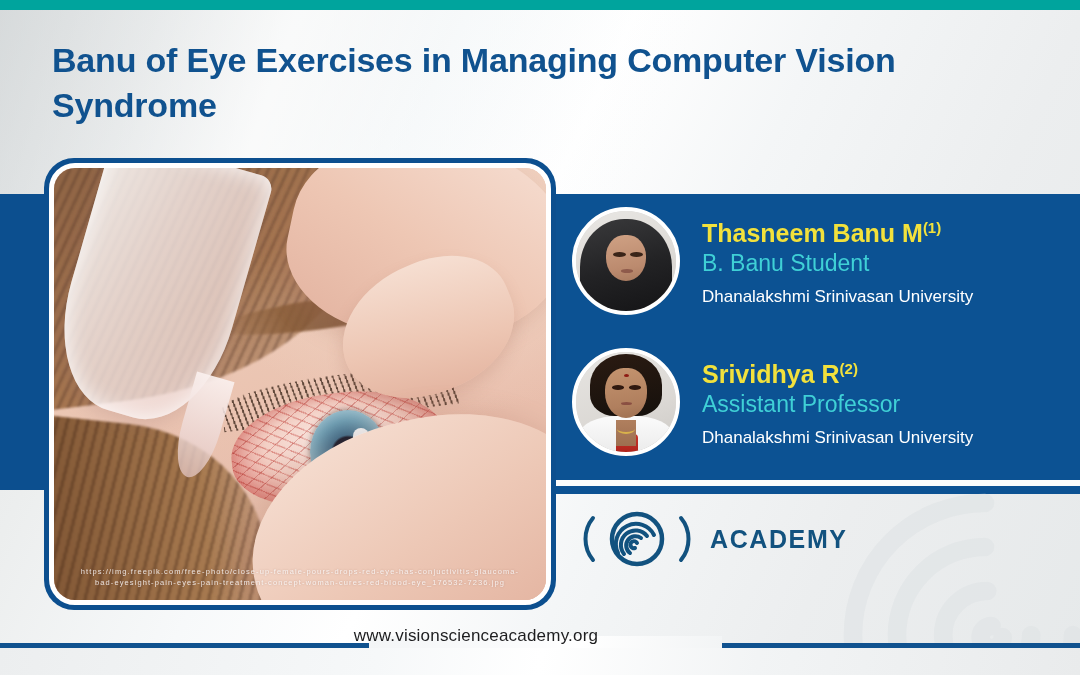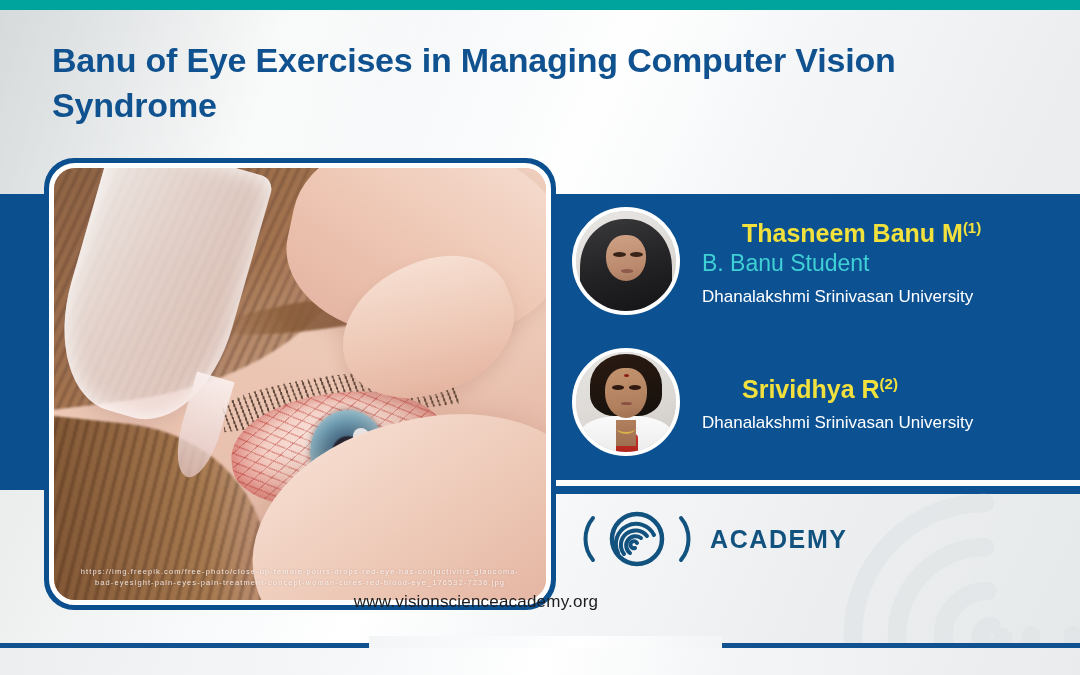--- a/index.html
+++ b/index.html
@@ -353,21 +353,20 @@
     border-radius: 0 0 50% 50%;
   }
 
   .author-text { margin-left: 22px; }
   .author-name {
     font-size: 25px;
     font-weight: 700;
     color: #f2e13c;
     line-height: 30px;
     white-space: nowrap;
-    margin-left: 40px;
   }
   .author-name sup { font-size: 15px; font-weight: 700; }
   .author-role {
     font-size: 23px;
     font-weight: 400;
     color: #3fd0d6;
     line-height: 30px;
     white-space: nowrap;
   }
   .author-aff {
@@ -416,21 +415,21 @@
     background: #10528f;
   }
   .footer-band {
     position: absolute;
     left: 0; top: 648px;
     width: 1080px; height: 27px;
     background: linear-gradient(100deg,#eceeef 0%, #f6f8f9 35%, #ffffff 50%, #f2f4f5 70%, #e9ebec 100%);
   }
   .footer-url {
     position: absolute;
-    left: 0; top: 592px;
+    left: 0; top: 626px;
     width: 952px;
     text-align: center;
     font-size: 17px;
     color: #1d1d1f;
     letter-spacing: 0.2px;
   }
   .footer-dash-l {
     position: absolute;
     left: 285px; top: 644px;
     width: 84px; height: 5px;
@@ -516,20 +515,21 @@
         <div class="av2-hair"></div>
         <div class="av2-face"></div>
         <div class="av2-bindi"></div>
         <div class="av2-eye l"></div>
         <div class="av2-eye r"></div>
         <div class="av2-mouth"></div>
       </div>
     </div>
     <div class="author-text">
       <div class="author-name"><span>Srividhya R</span><sup>(2)</sup></div>
+      <div class="author-role">Assistant Professor</div>
       <div class="author-aff">Dhanalakshmi Srinivasan University</div>
     </div>
   </div>
 
   <svg class="watermark" viewBox="0 0 300 300">
     <g fill="none" stroke="#dfe3e5" stroke-width="17" stroke-linecap="round">
       <path d="M150 30 A120 120 0 1 0 270 150"></path>
       <path d="M150 70 A80 80 0 1 0 230 150"></path>
       <path d="M152 110 A40 40 0 1 0 192 150"></path>
       <path d="M156 142 A10 10 0 1 0 166 152"></path>

